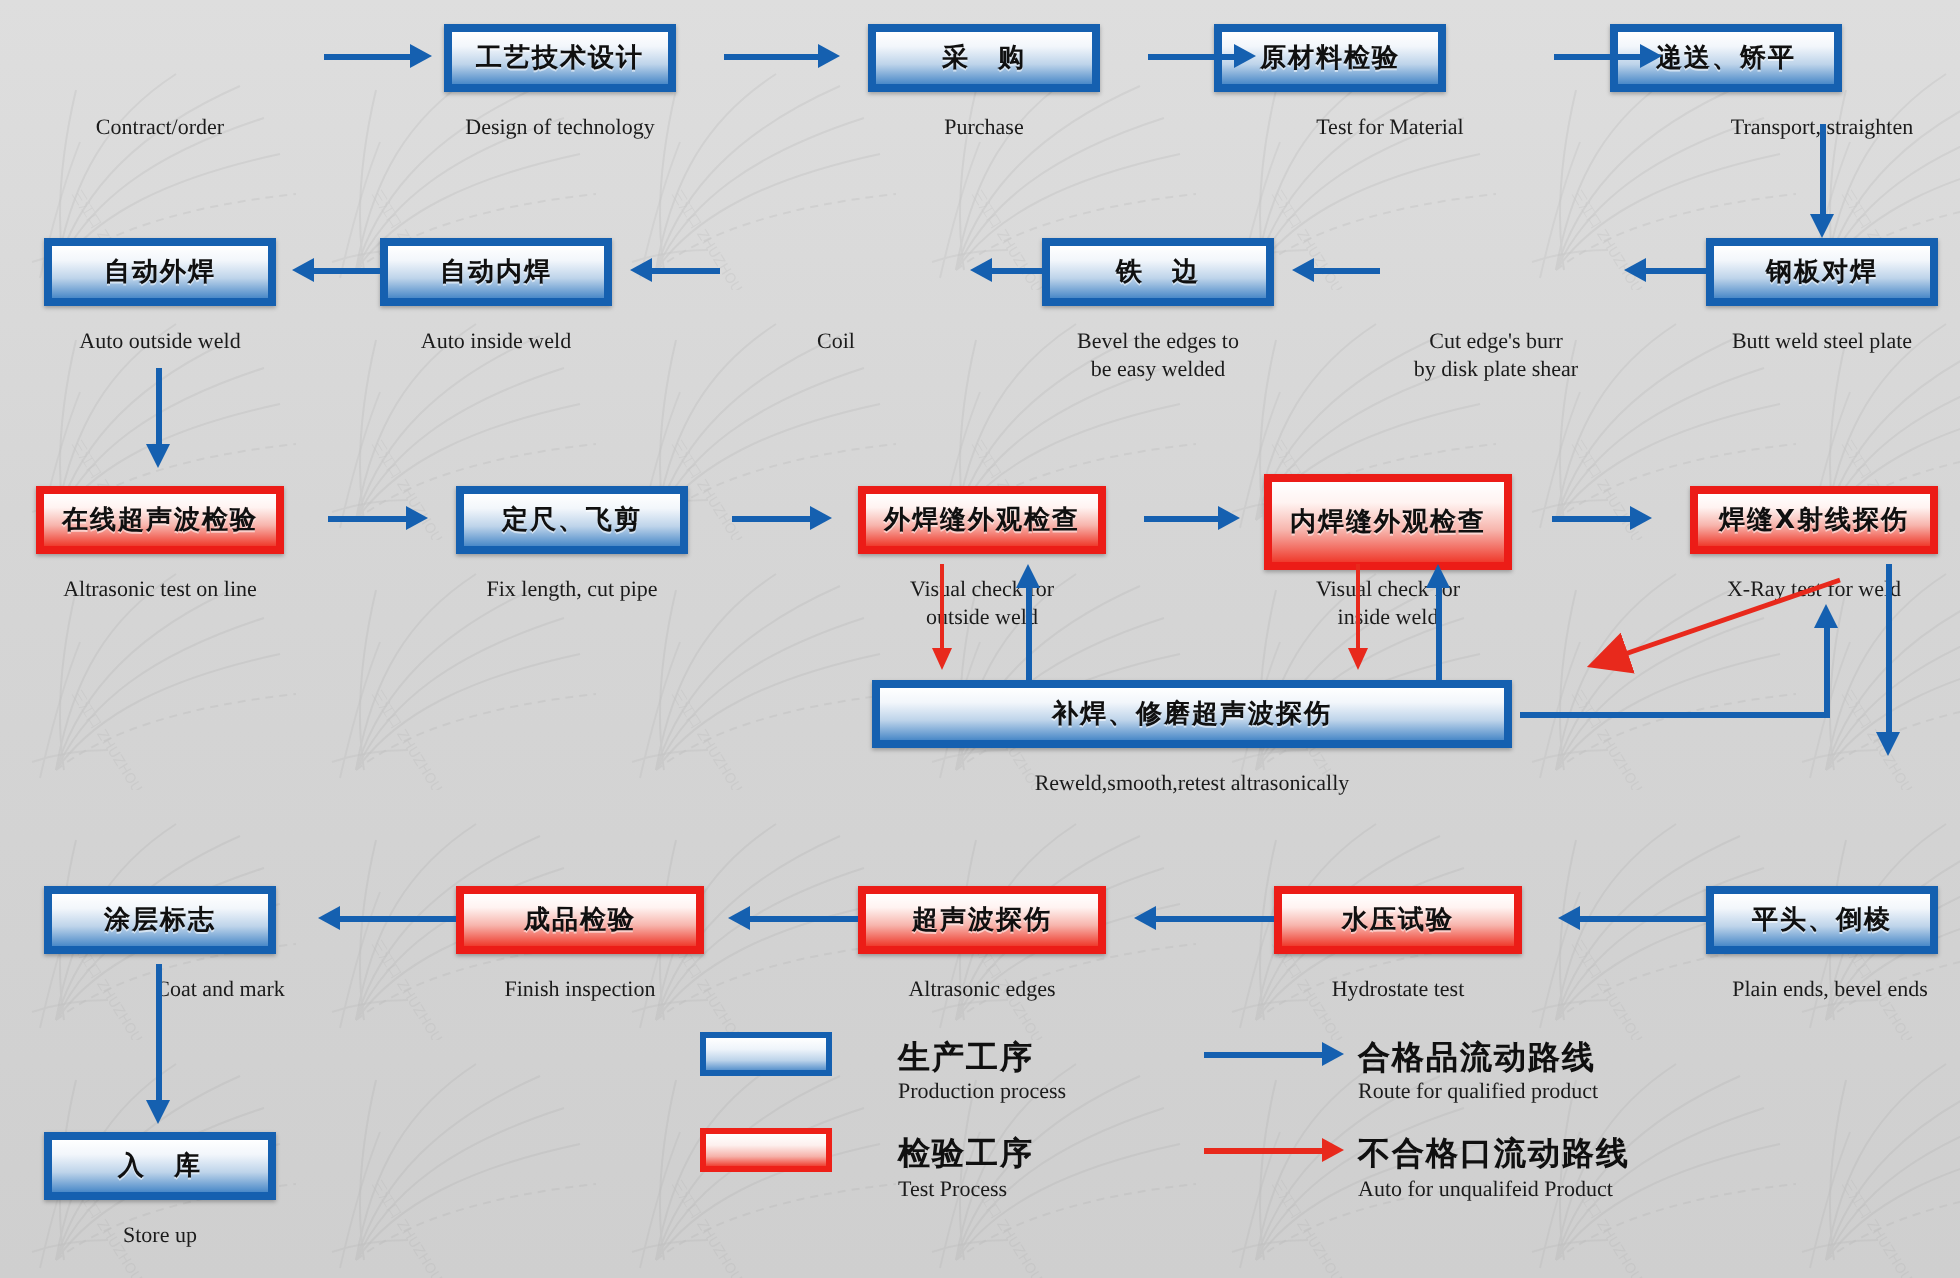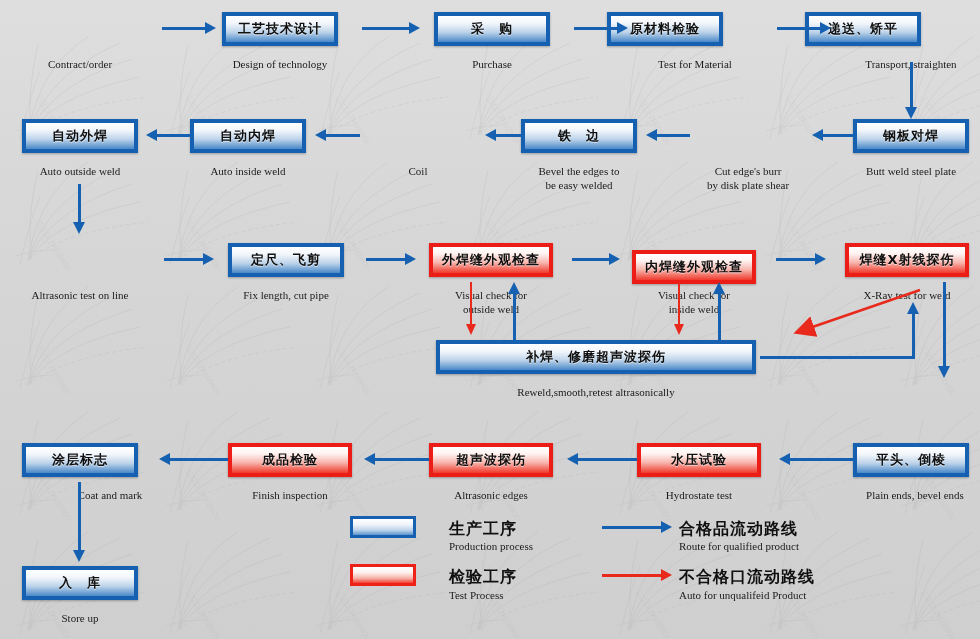--- a/index.html
+++ b/index.html
@@ -831,34 +831,37 @@
 
   <div class="ln" style="left:326px;top:134px;width:34px;height:3px"></div>
   <div class="tri l" style="left:315px;top:129px"></div>
 
   <div class="ln" style="left:157px;top:134px;width:33px;height:3px"></div>
   <div class="tri l" style="left:146px;top:129px"></div>
 
   <div class="ln" style="left:78px;top:184px;width:3px;height:42px"></div>
   <div class="tri d" style="left:73px;top:222px"></div>
 
+  <div class="box red" style="left:18px;top:243px;width:124px;height:34px">
+    <span class="txt">在线超声波检验</span>
+    </div>
   <div class="cap" style="left:10px;top:288px;width:140px">Altrasonic test on line</div>
 
   <div class="box blue" style="left:228px;top:243px;width:116px;height:34px">
     <span class="txt">定尺、飞剪</span>
     </div>
   <div class="cap" style="left:216px;top:288px;width:140px">Fix length, cut pipe</div>
 
   <div class="box red" style="left:429px;top:243px;width:124px;height:34px">
     <span class="txt">外焊缝外观检查</span>
     </div>
   <div class="cap" style="left:421px;top:288px;width:140px">Visual check for
 outside weld</div>
 
-  <div class="box red" style="left:632px;top:250px;width:124px;height:34px">
+  <div class="box red" style="left:632px;top:237px;width:124px;height:48px">
     <span class="txt">内焊缝外观检查</span>
     </div>
   <div class="cap" style="left:624px;top:288px;width:140px">Visual check for
 inside weld</div>
 
   <div class="box red" style="left:845px;top:243px;width:124px;height:34px">
     <span class="txt">焊缝X射线探伤</span>
     </div>
   <div class="cap" style="left:833px;top:288px;width:148px">X-Ray test for weld</div>
 

